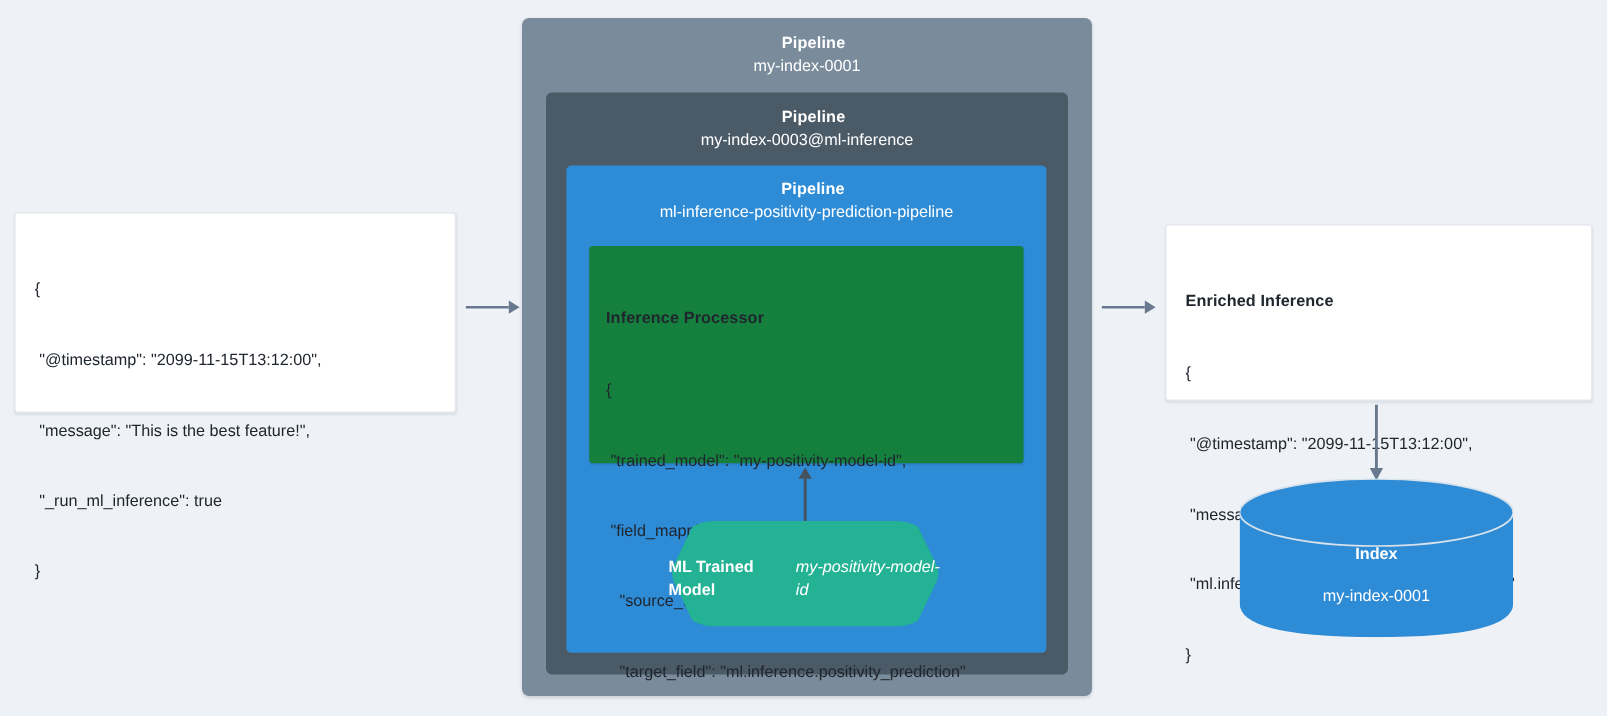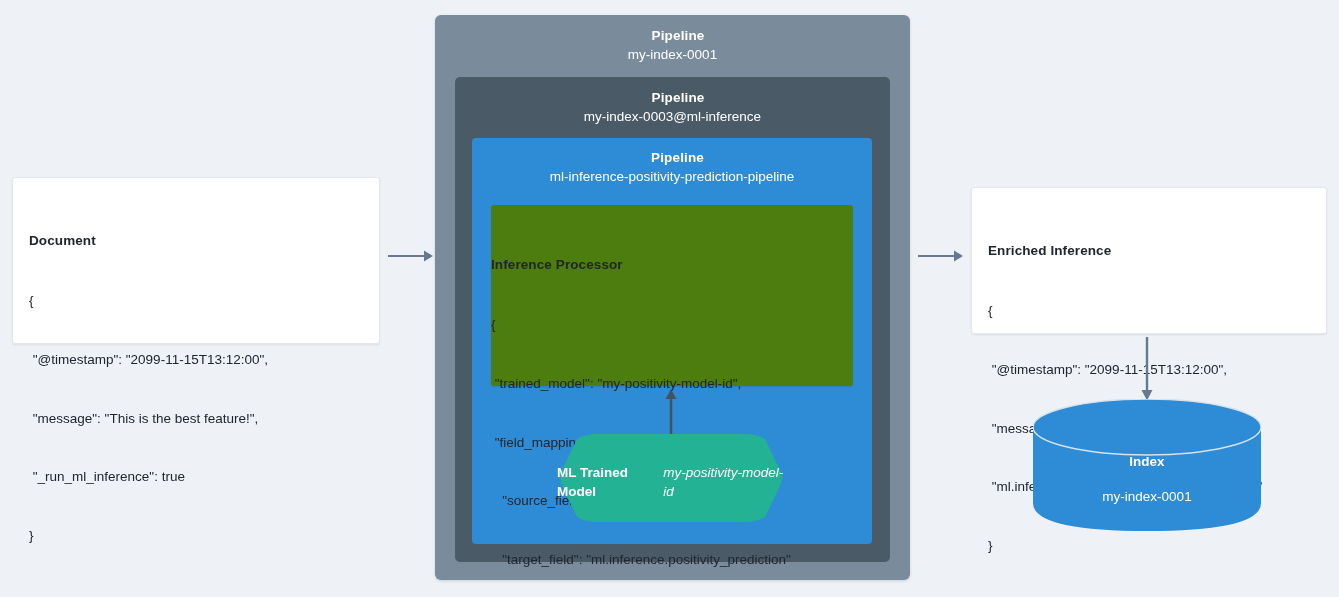--- a/index.html
+++ b/index.html
@@ -100,24 +100,24 @@
   .box-mid  > .box-label  { padding-top: 12px; }
   .box-blue > .box-label  { padding-top: 11px; }
 
   
   .proc-panel {
     position: absolute;
     left: 19px;
     top: 67px;
     width: 362px;
     height: 181px;
-    background: #4d7c0f;
+    background: #15803d;
     border-radius: 3px;
     box-sizing: border-box;
-    padding: 11px 0;
+    padding: 11px 14px;
     font-size: 13.5px;
     line-height: 19.6px;
     color: #20262e;
     white-space: pre;
     box-shadow: 0 1px 1px rgba(30,45,60,0.12);
   }
   .proc-panel .card-title {
     font-weight: bold;
     display: block;
     margin-bottom: 1px;
@@ -181,21 +181,20 @@
 
   #doc-in   { left: 12px;  top: 177px; width: 368px; height: 167px; }
   #doc-out  { left: 971px; top: 187px; width: 356px; height: 147px; }
 </style>
 </head>
 <body>
 
 <div class="stage">
 
   <div class="doc-card" id="doc-in">
-    <span class="card-title">Document</span>
     <span class="code-line">{</span>
     <span class="code-line"> "@timestamp": "2099-11-15T13:12:00",</span>
     <span class="code-line"> "message": "This is the best feature!",</span>
     <span class="code-line"> "_run_ml_inference": true</span>
     <span class="code-line">}</span>
   </div>
 
   <div class="arrow" style="left:388px; top:248px;">
     <svg width="46" height="16" viewBox="0 0 46 16">
       <line x1="0" y1="8" x2="36" y2="8" stroke="#68798f" stroke-width="2.2"></line>

